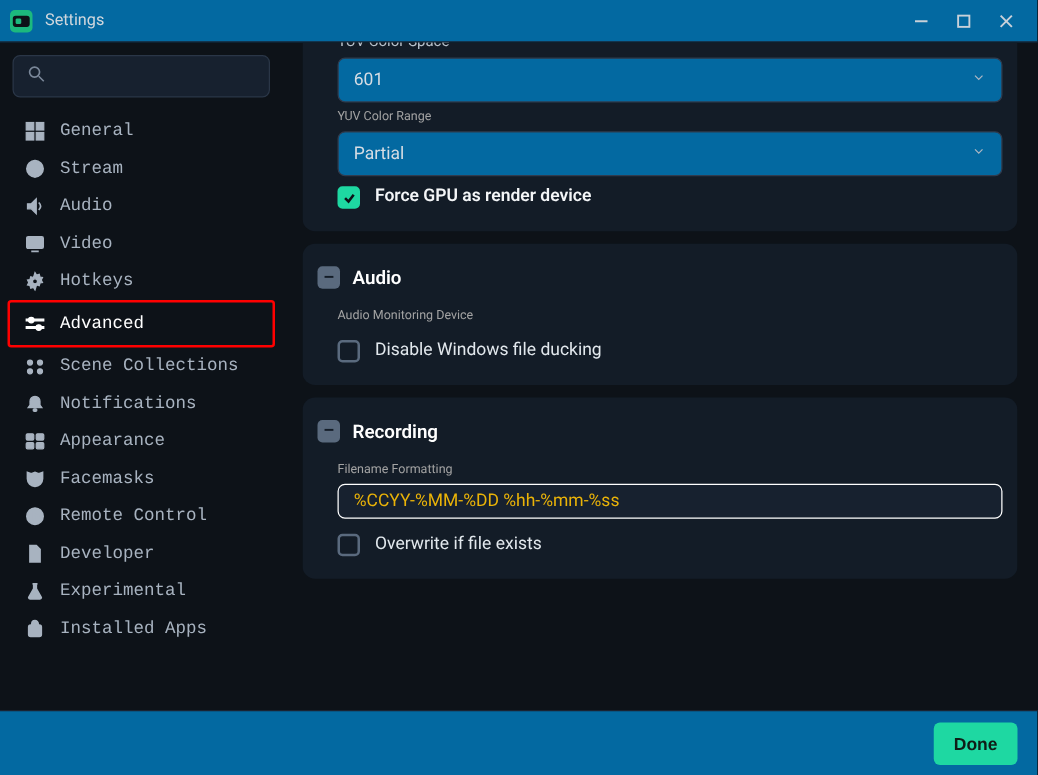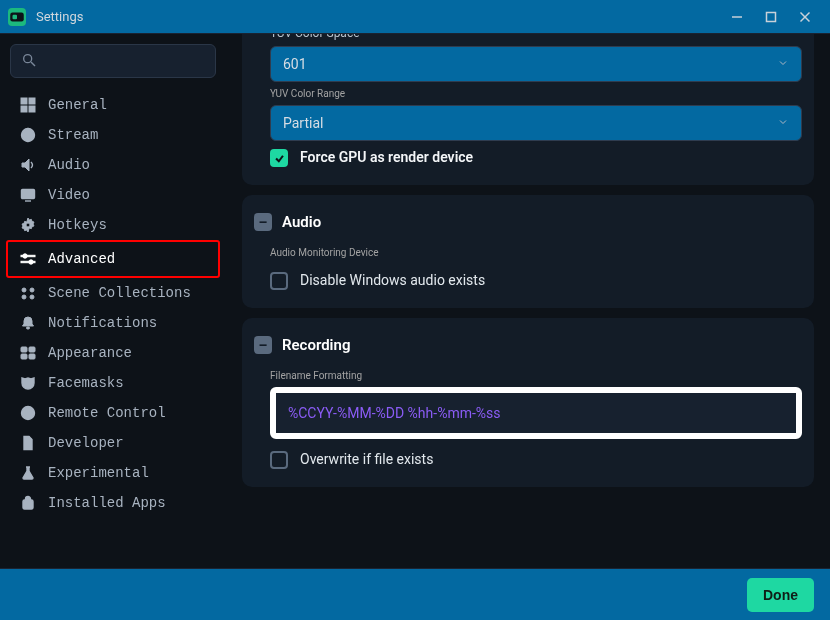--- a/index.html
+++ b/index.html
@@ -118,26 +118,26 @@
     margin-left: 16px;
     margin-right: 0;
     position: relative;
   }
   .select .chev {
     position: absolute; right: 12px; top: 50%; transform: translateY(-50%);
   }
   .select .chev svg { width: 12px; height: 12px; stroke: #aeb7c3; }
   .textinput {
     background: #17212f;
-    border: 6px solid #ffffff;
+    border: 1px solid #ffffff;
     border-radius: 6px;
-    height: 52px;
+    height: 28px;
     display: flex; align-items: center;
     padding: 0 12px;
-    color: #8b5cf6;
+    color: #eab308;
     margin-left: 16px;
   }
   .annot-sel {
     border: 2px solid #ff0000;
     border-radius: 3px;
     padding: 6px;
     margin-left: 10px;
     margin-right: -6px;
     margin-top: 2px;
     margin-bottom: 6px;
@@ -432,21 +432,21 @@
       </div>
 
       <div class="panel">
         <div class="panel-head">
           <div class="collapse">–</div>
           <div class="panel-title">Audio</div>
         </div>
         <div class="sublabel">Audio Monitoring Device</div>
         <div class="checkrow">
           <span class="checkbox"></span>
-          <span>Disable Windows audio exists</span>
+          <span>Disable Windows file ducking</span>
         </div>
       </div>
 
       <div class="panel">
         <div class="panel-head">
           <div class="collapse">–</div>
           <div class="panel-title">Recording</div>
         </div>
         <div class="sublabel">Filename Formatting</div>
         <div class="textinput">

